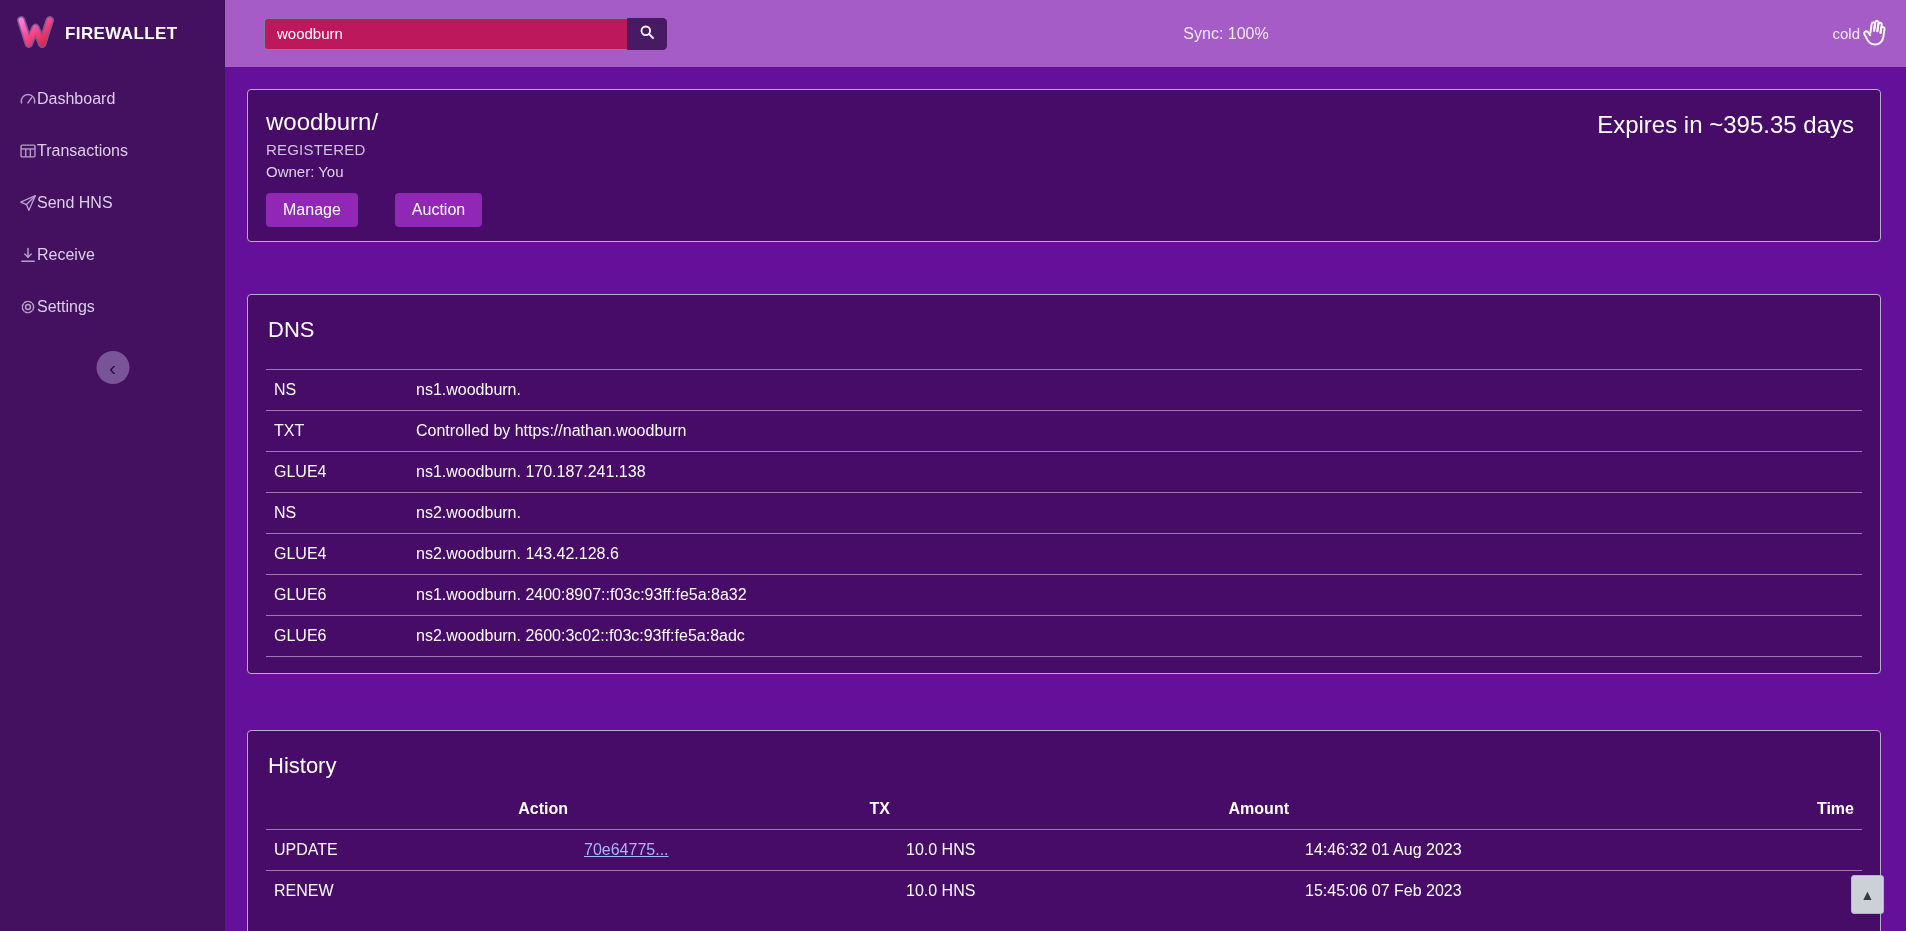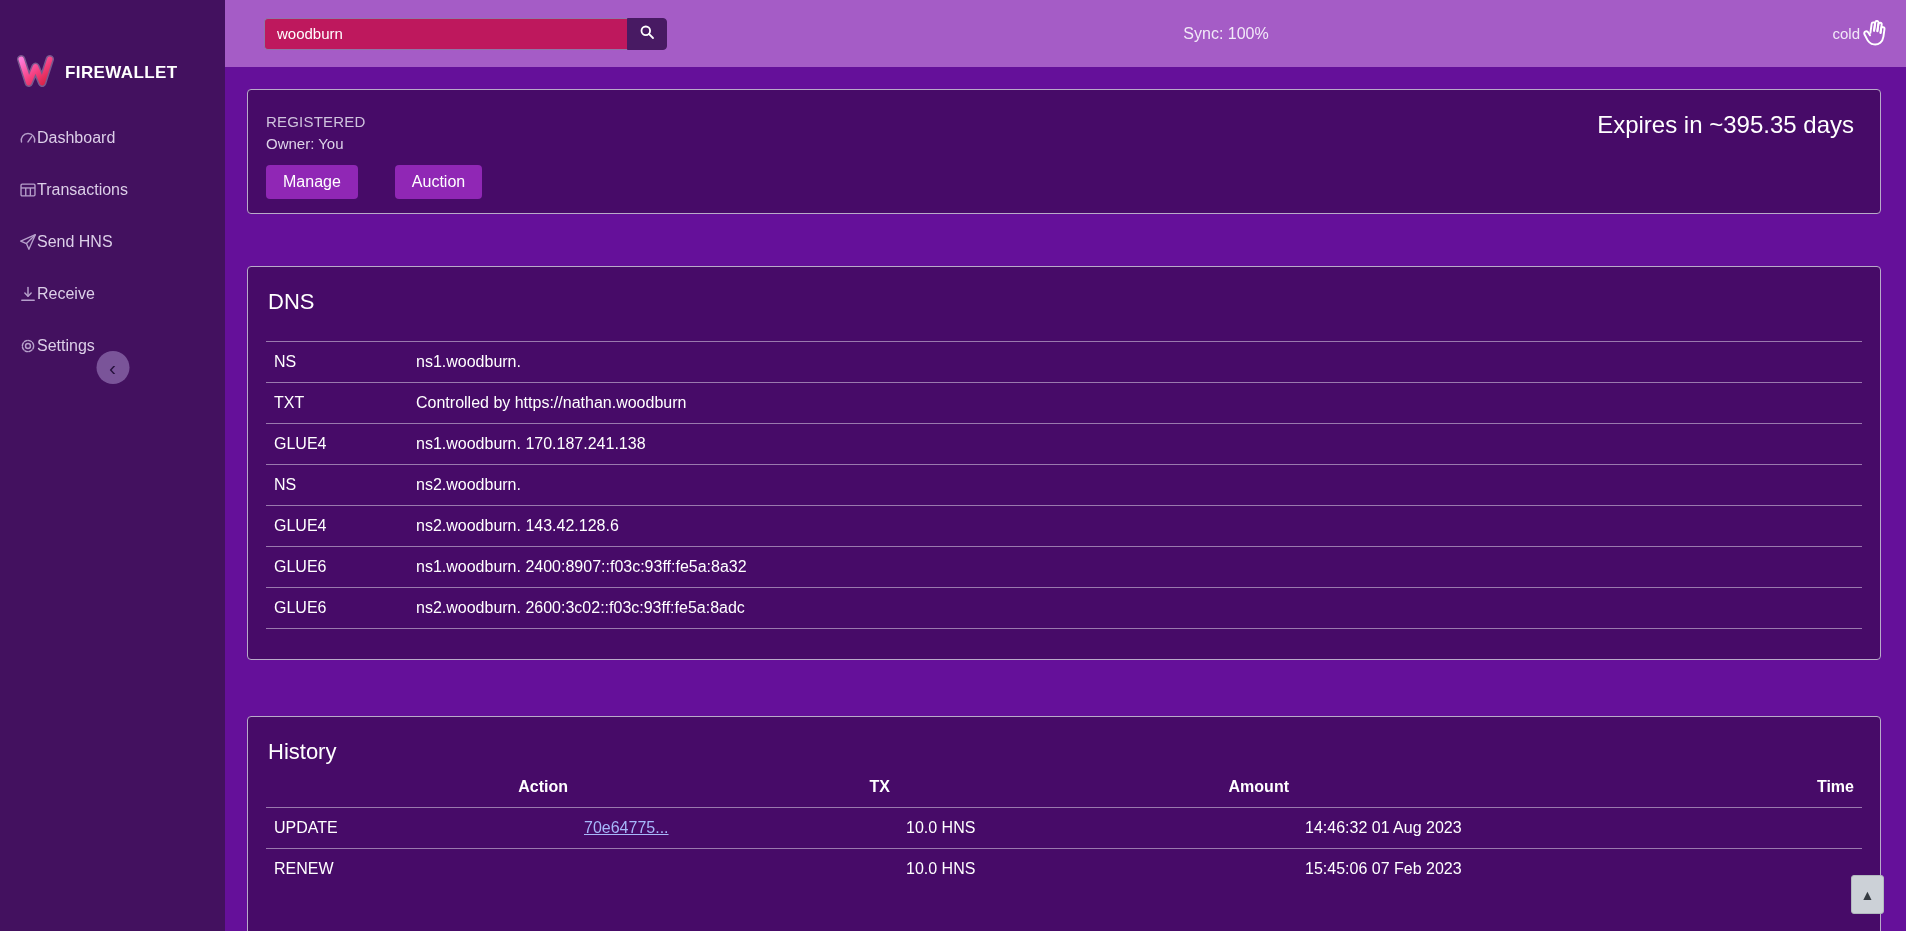--- a/index.html
+++ b/index.html
@@ -10,21 +10,21 @@
   *{box-sizing:border-box; margin:0; padding:0;}
   html,body{width:1906px; height:931px; overflow:hidden;}
   body{
     font-family:"Liberation Sans", sans-serif;
     background:var(--main-bg);
     position:relative;
     color:#fff;
   }
   
   .sidebar{position:absolute; left:0; top:0; bottom:0; width:225px; background:var(--sidebar); z-index:3;}
-  .brand{height:67px; display:flex; align-items:center; gap:11px; padding:0 17px; cursor:pointer;margin-top:39px;}
+  .brand{height:67px; display:flex; align-items:center; gap:11px; padding:0 17px; cursor:pointer;}
   .brand-name{font-size:17px; font-weight:bold; color:#fff; letter-spacing:.4px;}
   .nav{padding-top:6px;}
   .nav-item{display:flex; align-items:center; height:52px; padding:0 19px; color:#dccfe8; font-size:16px; cursor:pointer;}
   .nav-icon{width:18px; height:18px; display:flex; align-items:center; justify-content:center; opacity:.85;}
   .collapse-btn{position:absolute; top:351px; left:50%; transform:translateX(-50%);
     width:33px; height:33px; border-radius:50%; background:#7a5499; border:none;
     color:#24103a; font-size:21px; line-height:1; display:flex; align-items:center; justify-content:center; cursor:pointer;}
   
   .topbar{position:absolute; left:225px; top:0; right:0; height:67px; background:var(--topbar); display:flex; align-items:center; z-index:2;}
   .search-group{display:flex; margin-left:39px; height:32px;}
@@ -42,23 +42,23 @@
     border-radius:4px; padding:18px; position:relative;}
   .domain-card{margin-top:22px; padding-bottom:14px;}
   .domain-name{font-size:24px; font-weight:500; line-height:28px;}
   .domain-status{color:#cfc3dd; font-size:15px; margin-top:5px; letter-spacing:.2px;}
   .domain-owner{color:#ddd3e8; font-size:15px; margin-top:5px;}
   .btn-row{margin-top:13px; display:flex; gap:37px;}
   .btn{background:var(--accent); color:#fff; border:none; border-radius:4px; padding:8px 17px;
     font-size:16px; cursor:pointer; font-family:"Liberation Sans", sans-serif;}
   .expires{position:absolute; top:21px; right:26px; font-size:24px; color:#fff;}
   .card h2{font-size:22px; font-weight:500; margin:4px 0 26px 2px;}
-  .history-card h2{margin-bottom:4px;}
+  .history-card h2{margin-bottom:12px;}
   table{width:100%; border-collapse:collapse; font-size:16px; color:#fff;}
-  .dns-card{margin-top:52px; padding-bottom:30px;}
+  .dns-card{margin-top:52px; padding-bottom:16px;}
   .dns-table td{padding:10px 8px; border-top:1px solid var(--table-border); line-height:20px;}
   .dns-table tr:last-child td{border-bottom:1px solid var(--table-border);}
   .rec-type{width:142px;}
   .history-card{margin-top:56px; min-height:270px; padding-bottom:40px;}
   .history-table th{text-align:right; padding:8px 8px 10px; font-weight:bold; line-height:20px;}
   .history-table td{padding:10px 8px; border-top:1px solid var(--table-border); line-height:20px;}
   .tx-link{color:var(--link); text-decoration:underline; cursor:pointer;}
   .scroll-top{position:absolute; right:22px; bottom:17px; width:33px; height:39px;
     background:#ccd1d7; border:1px solid #b2b8bf; border-radius:3px; color:#343a40;
     font-size:14px; display:flex; align-items:center; justify-content:center; cursor:pointer; z-index:5;}
@@ -164,20 +164,21 @@
           <path d="M13.2 10V4.6a1.3 1.3 0 0 1 2.6 0V11"></path>
           <path d="M15.8 11V7.6a1.3 1.3 0 0 1 2.6 0v5.9c0 4-2.6 7-6.5 7-3.3 0-4.9-1.7-6.6-4.4L3.6 13.8c-.6-1-.2-2 .7-2.4.8-.3 1.6 0 2.2.8L8 14"></path>
         </svg>
       </span>
     </div>
   </header>
 
   <main class="content">
 
     <section class="card domain-card">
+      <h1 class="domain-name">woodburn/</h1>
       <div class="domain-status">REGISTERED</div>
       <div class="domain-owner">Owner: You</div>
       <div class="btn-row">
         <button class="btn">Manage</button>
         <button class="btn">Auction</button>
       </div>
       <div class="expires">Expires in ~395.35 days</div>
     </section>
 
     <section class="card dns-card">

